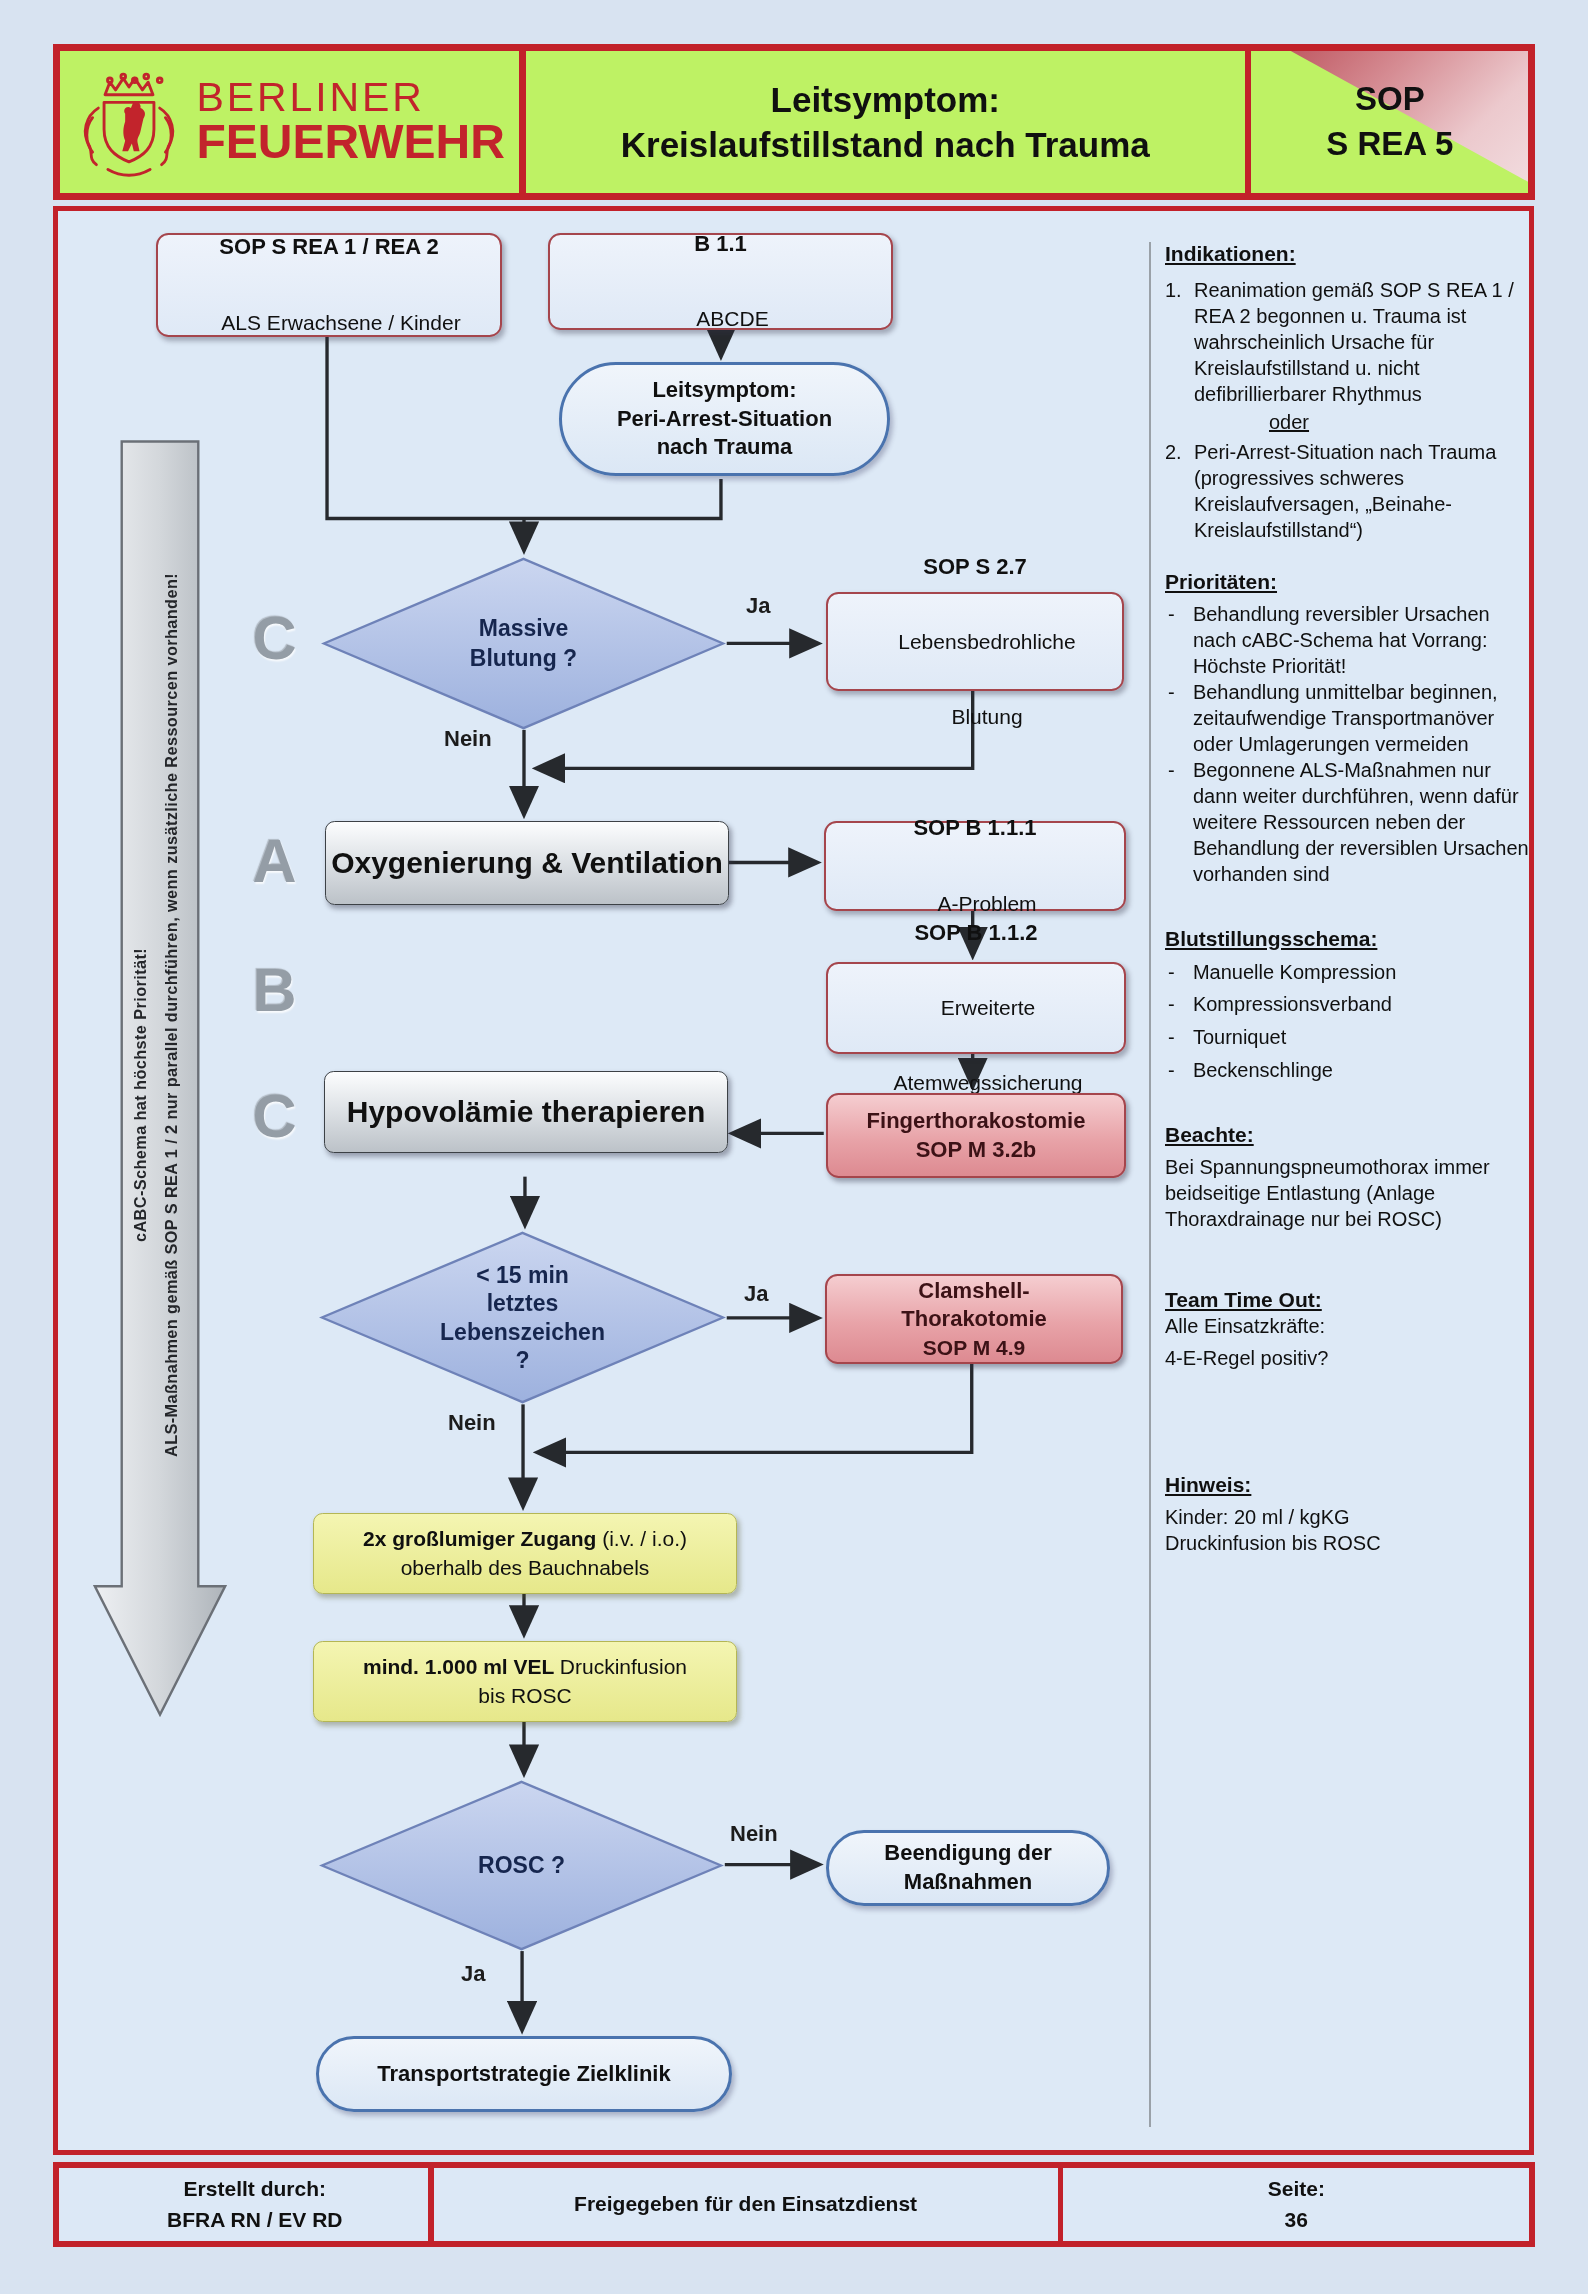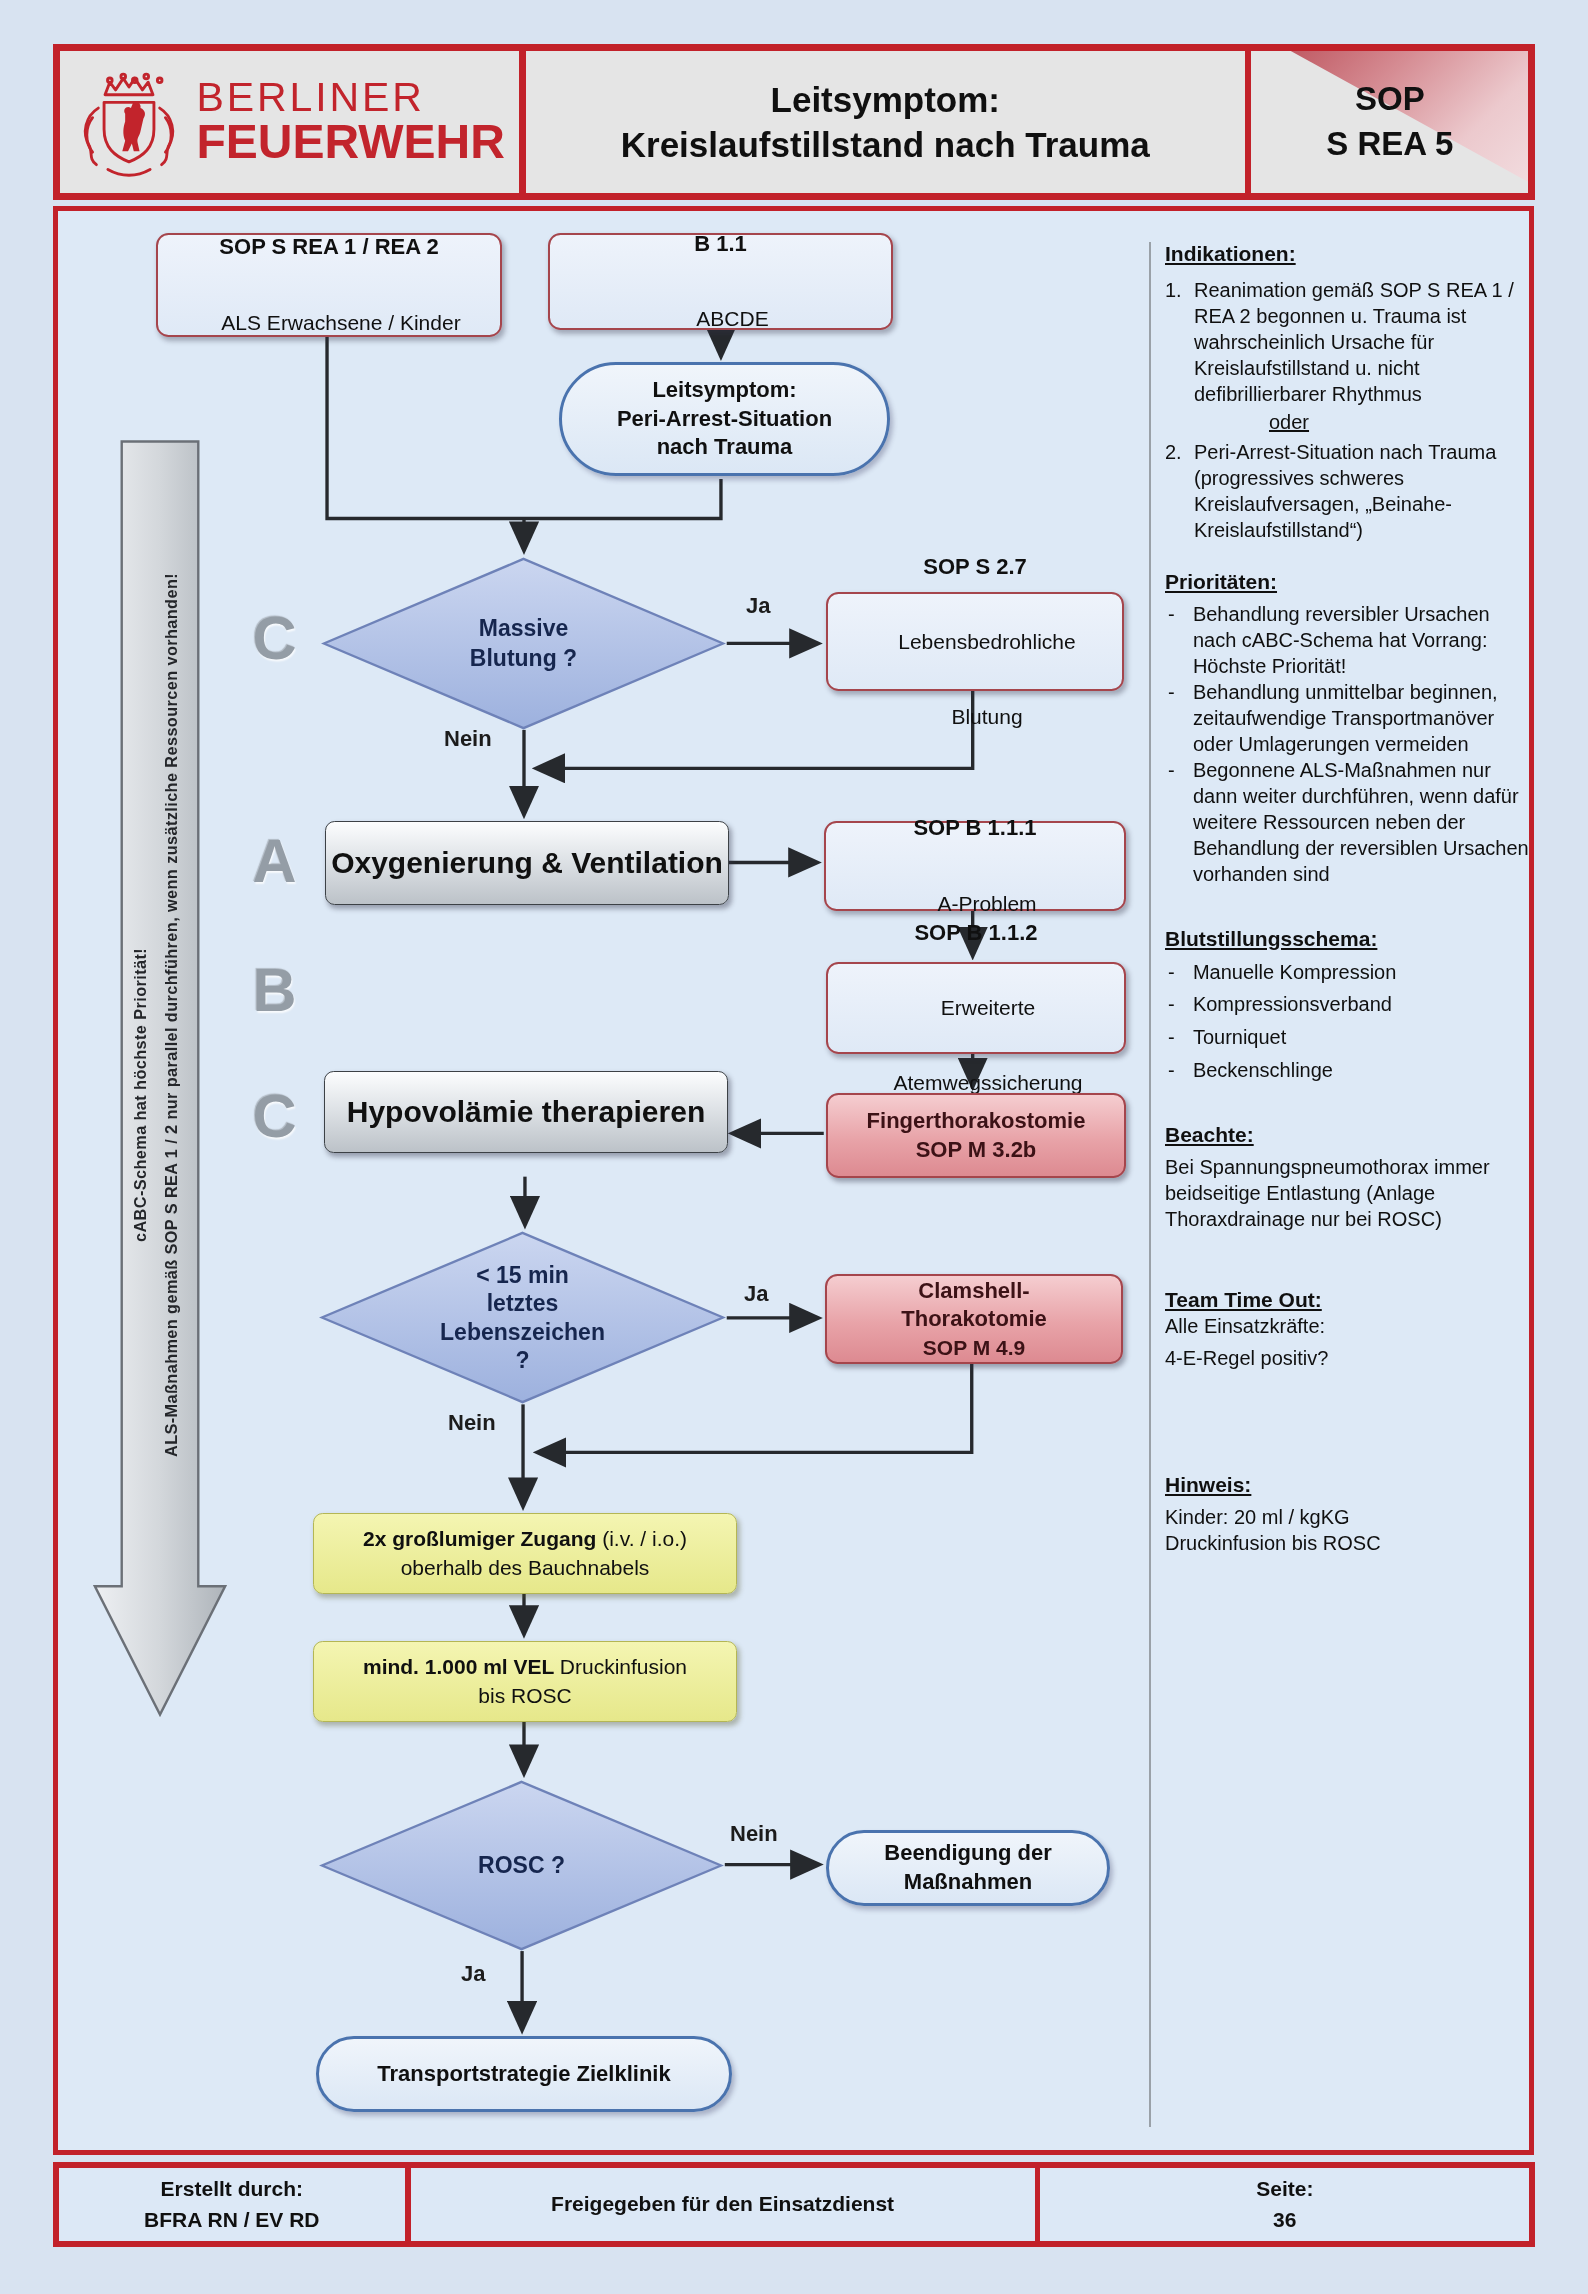--- a/index.html
+++ b/index.html
@@ -1,39 +1,39 @@
 <!DOCTYPE html>
 <html><head>
 <meta charset="utf-8">
 <style>
   html,body{margin:0;padding:0;width:1589px;height:2294px;overflow:hidden;
     background:#d8e3f1;font-family:"Liberation Sans",sans-serif;color:#101010;}
   .abs{position:absolute;}
   
   .header{position:absolute;left:53px;top:44px;width:1482px;height:156px;background:#c2212a;display:flex;}
-  .hcell{background:#e5e5e5;margin:6.7px 0 6.7px 6.7px;position:relative;overflow:hidden;}
+  .hcell{background:#bef264;margin:6.7px 0 6.7px 6.7px;position:relative;overflow:hidden;}
   .hcell.logo{width:444px;display:flex;align-items:center;padding-left:15.4px;}
   .hcell.title{width:719px;display:flex;flex-direction:column;justify-content:center;align-items:center;}
   .hcell.sop{flex:1;margin-right:6.7px;display:flex;flex-direction:column;justify-content:center;align-items:center;}
   .hcell.sop::before{content:'';position:absolute;inset:0;
     background:linear-gradient(135deg,#b94b55 0%,#d58b92 38%,#ecc9cd 72%,#f2dde0 100%);
     clip-path:polygon(14% 0,100% 0,100% 92%);}
   .soptxt{position:relative;z-index:1;font-size:33px;font-weight:bold;line-height:1.35;text-align:center;}
   .logotext{margin-left:13.4px;color:#c2242c;line-height:1.02;}
   .logotext .l1{font-size:41px;font-weight:500;letter-spacing:2.9px;}
   .logotext .l2{font-size:48px;font-weight:800;letter-spacing:0px;}
   .titletxt{font-size:35px;font-weight:bold;line-height:1.3;text-align:center;}
   
   .main{position:absolute;left:53px;top:206px;width:1471px;height:1939px;
     border:5.8px solid #c2212a;background:#dde9f6;}
   
   .footer{position:absolute;left:53px;top:2162px;width:1482px;height:85px;background:#c2212a;display:flex;}
   .fcell{background:#dce8f6;margin:5.8px 0 5.8px 5.8px;display:flex;flex-direction:column;justify-content:center;
     align-items:center;font-size:21px;font-weight:bold;line-height:1.45;text-align:center;}
-  .fcell.c1{width:346px;} .fcell.c2{width:624px;} .fcell.c3{width:317px;} .fcell.c4{flex:1;margin-right:5.8px;}
+  .fcell.c1{width:346px;padding-left:23px;} .fcell.c2{width:624px;} .fcell.c3{width:317px;} .fcell.c4{flex:1;margin-right:5.8px;}
   
   .refbox{position:absolute;background:linear-gradient(180deg,#eef3fb,#dfe9f6);
     border:2.9px solid #a5454c;border-radius:12.5px;box-shadow:2.9px 3.8px 5.8px rgba(50,50,70,.35);
     display:flex;flex-direction:column;justify-content:center;align-items:center;text-align:center;line-height:1.28;gap:48px;}
   .procbox{position:absolute;border:1.9px solid #3c4146;border-radius:9.6px;
     background:linear-gradient(180deg,#fcfdfe 0%,#dfe3e7 45%,#bcc2c8 100%);
     box-shadow:2.9px 3.8px 5.8px rgba(50,50,70,.4);display:flex;justify-content:center;align-items:center;
     font-size:30px;font-weight:bold;text-align:center;}
   .pinkbox{position:absolute;border:2.9px solid #a5454c;border-radius:12.5px;
     background:linear-gradient(180deg,#f5cdd0 0%,#e8a3a8 55%,#dd8a91 100%);color:#3c1216;

